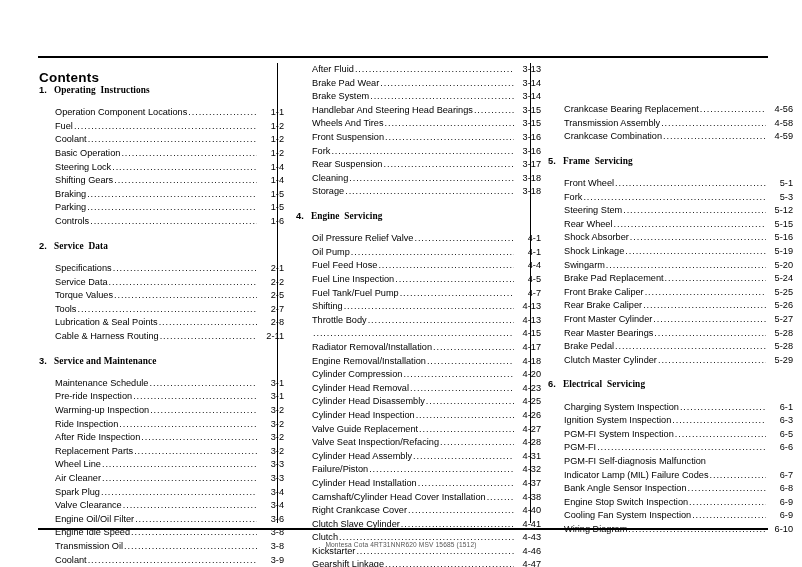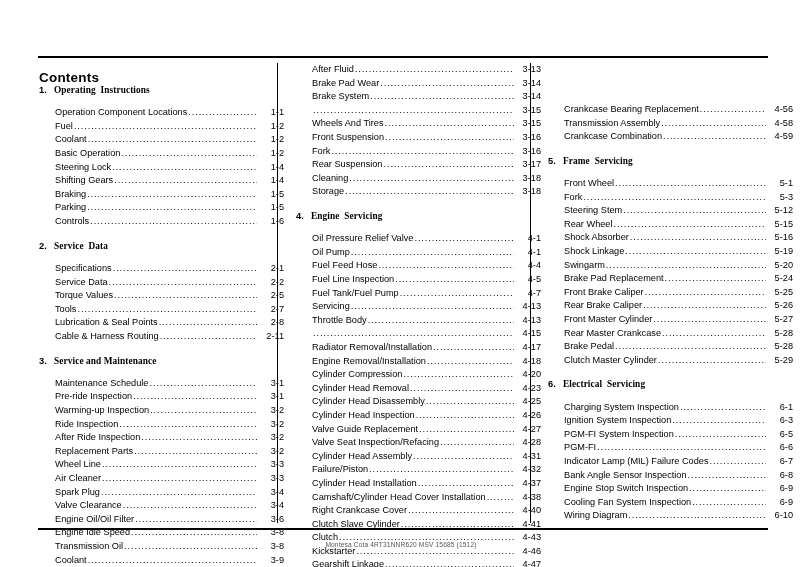--- a/index.html
+++ b/index.html
@@ -330,20 +330,21 @@
             <span class="entry-label">Brake Pad Wear</span>
             <span class="entry-leader">............................................................................................................................................................................................................................................................................................................</span>
             <span class="entry-page">3-14</span>
           </div>
           <div class="entry">
             <span class="entry-label">Brake System</span>
             <span class="entry-leader">............................................................................................................................................................................................................................................................................................................</span>
             <span class="entry-page">3-14</span>
           </div>
           <div class="entry">
+            <span class="entry-label">Handlebar And Steering Head Bearings</span>
             <span class="entry-leader">............................................................................................................................................................................................................................................................................................................</span>
             <span class="entry-page">3-15</span>
           </div>
           <div class="entry">
             <span class="entry-label">Wheels And Tires</span>
             <span class="entry-leader">............................................................................................................................................................................................................................................................................................................</span>
             <span class="entry-page">3-15</span>
           </div>
           <div class="entry">
             <span class="entry-label">Front Suspension</span>
@@ -397,21 +398,21 @@
             <span class="entry-label">Fuel Line Inspection</span>
             <span class="entry-leader">............................................................................................................................................................................................................................................................................................................</span>
             <span class="entry-page">4-5</span>
           </div>
           <div class="entry">
             <span class="entry-label">Fuel Tank/Fuel Pump</span>
             <span class="entry-leader">............................................................................................................................................................................................................................................................................................................</span>
             <span class="entry-page">4-7</span>
           </div>
           <div class="entry">
-            <span class="entry-label">Servicing</span>
+            <span class="entry-label">Shifting</span>
             <span class="entry-leader">............................................................................................................................................................................................................................................................................................................</span>
             <span class="entry-page">4-13</span>
           </div>
           <div class="entry">
             <span class="entry-label">Throttle Body</span>
             <span class="entry-leader">............................................................................................................................................................................................................................................................................................................</span>
             <span class="entry-page">4-13</span>
           </div>
           <div class="entry">
             <span class="entry-leader">............................................................................................................................................................................................................................................................................................................</span>
@@ -580,21 +581,21 @@
             <span class="entry-label">Rear Brake Caliper</span>
             <span class="entry-leader">............................................................................................................................................................................................................................................................................................................</span>
             <span class="entry-page">5-26</span>
           </div>
           <div class="entry">
             <span class="entry-label">Front Master Cylinder</span>
             <span class="entry-leader">............................................................................................................................................................................................................................................................................................................</span>
             <span class="entry-page">5-27</span>
           </div>
           <div class="entry">
-            <span class="entry-label">Rear Master Crankcase</span>
+            <span class="entry-label">Rear Master Bearings</span>
             <span class="entry-leader">............................................................................................................................................................................................................................................................................................................</span>
             <span class="entry-page">5-28</span>
           </div>
           <div class="entry">
             <span class="entry-label">Brake Pedal</span>
             <span class="entry-leader">............................................................................................................................................................................................................................................................................................................</span>
             <span class="entry-page">5-28</span>
           </div>
           <div class="entry">
             <span class="entry-label">Clutch Master Cylinder</span>
@@ -622,20 +623,24 @@
           <div class="entry">
             <span class="entry-label">PGM-FI System Inspection</span>
             <span class="entry-leader">............................................................................................................................................................................................................................................................................................................</span>
             <span class="entry-page">6-5</span>
           </div>
           <div class="entry">
             <span class="entry-label">PGM-FI</span>
             <span class="entry-leader">............................................................................................................................................................................................................................................................................................................</span>
             <span class="entry-page">6-6</span>
           </div>
+          <div class="entry continuation">
+            <span class="entry-label">PGM-FI Self-diagnosis Malfunction</span>
+            <span class="entry-page"></span>
+          </div>
           <div class="entry">
             <span class="entry-label">Indicator Lamp (MIL) Failure Codes</span>
             <span class="entry-leader">............................................................................................................................................................................................................................................................................................................</span>
             <span class="entry-page">6-7</span>
           </div>
           <div class="entry">
             <span class="entry-label">Bank Angle Sensor Inspection</span>
             <span class="entry-leader">............................................................................................................................................................................................................................................................................................................</span>
             <span class="entry-page">6-8</span>
           </div>

